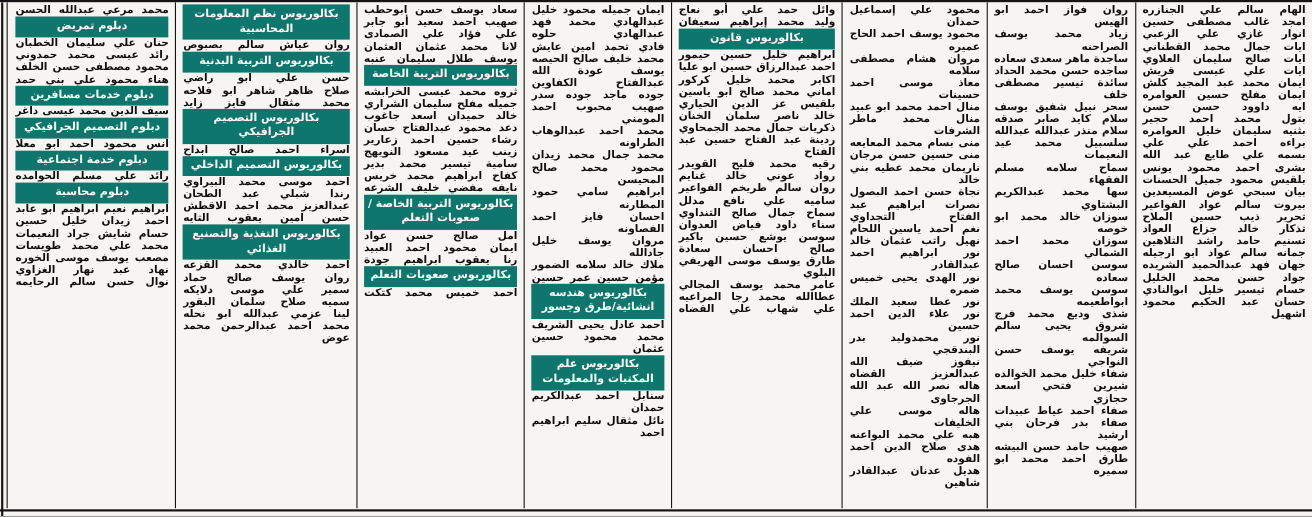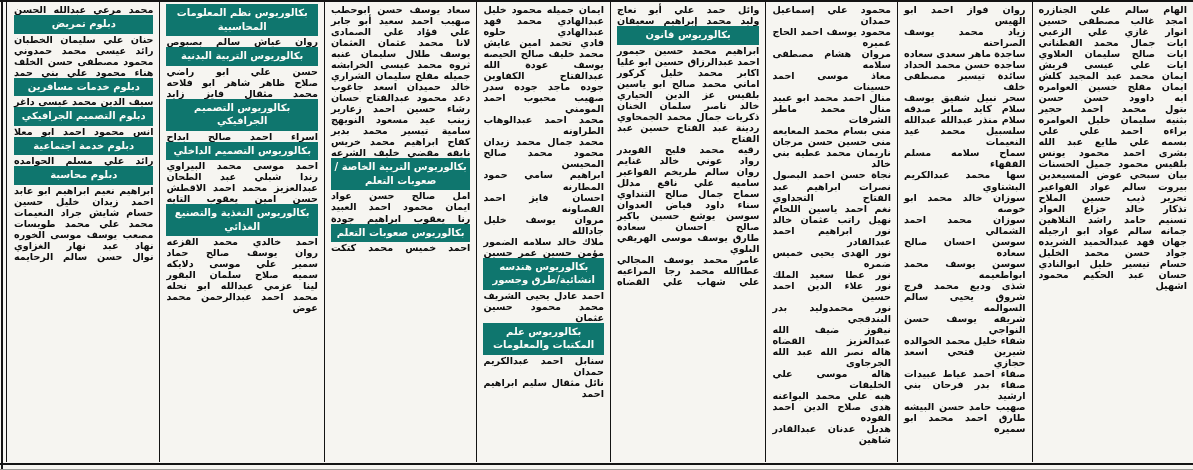--- a/index.html
+++ b/index.html
@@ -100,20 +100,21 @@
         <div class="name">سميه صلاح سلمان البقور</div>
         <div class="name">لينا عزمي عبدالله ابو نحله</div>
         <div class="name">محمد احمد عبدالرحمن محمد عوض</div>
       </div>
     <div class="col" style="width:153px">
         <div class="name">سعاد يوسف حسن ابوحطب</div>
         <div class="name">صهيب احمد سعيد أبو جابر</div>
         <div class="name">علي فؤاد علي الصمادى</div>
         <div class="name">لانا محمد عثمان العثمان</div>
         <div class="name">يوسف طلال سليمان عنبه</div>
+        <div class="header">بكالوريوس التربية الخاصة</div>
         <div class="name">ثروه محمد عيسى الخرابشه</div>
         <div class="name">جميله مفلح سليمان الشراري</div>
         <div class="name">خالد حميدان اسعد جاغوب</div>
         <div class="name">دعد محمود عبدالفتاح حسان</div>
         <div class="name">رشاء حسين احمد زعارير</div>
         <div class="name">زينب عيد مسعود النويهج</div>
         <div class="name">سامية تيسير محمد بدير</div>
         <div class="name">كفاح ابراهيم محمد خريس</div>
         <div class="name">نايفه مفضي خليف الشرعه</div>
         <div class="header">بكالوريوس التربية الخاصة / صعوبات التعلم</div>
@@ -143,21 +144,21 @@
         <div class="name">احمد عادل يحيى الشريف</div>
         <div class="name">محمد محمود حسين عثمان</div>
         <div class="header">بكالوريوس علم المكتبات والمعلومات</div>
         <div class="name">سنابل احمد عبدالكريم حمدان</div>
         <div class="name">نائل مثقال سليم ابراهيم احمد</div>
       </div>
     <div class="col" style="width:156px">
         <div class="name">وائل حمد علي أبو نعاج</div>
         <div class="name">وليد محمد إبراهيم سعيفان</div>
         <div class="header">بكالوريوس قانون</div>
-        <div class="name">ابراهيم محمد حسين حيمور</div>
+        <div class="name">ابراهيم خليل حسين حيمور</div>
         <div class="name">احمد عبدالرزاق حسين ابو عليا</div>
         <div class="name">اكابر محمد خليل كركور</div>
         <div class="name">اماني محمد صالح ابو ياسين</div>
         <div class="name">بلقيس عز الدين الحياري</div>
         <div class="name">خالد ناصر سلمان الخنان</div>
         <div class="name">ذكريات جمال محمد الجمحاوي</div>
         <div class="name">ردينة عبد الفتاح حسين عبد الفتاح</div>
         <div class="name">رقيه محمد فليح القويدر</div>
         <div class="name">رواد عوني خالد غنايم</div>
         <div class="name">روان سالم طريخم الفواعير</div>

